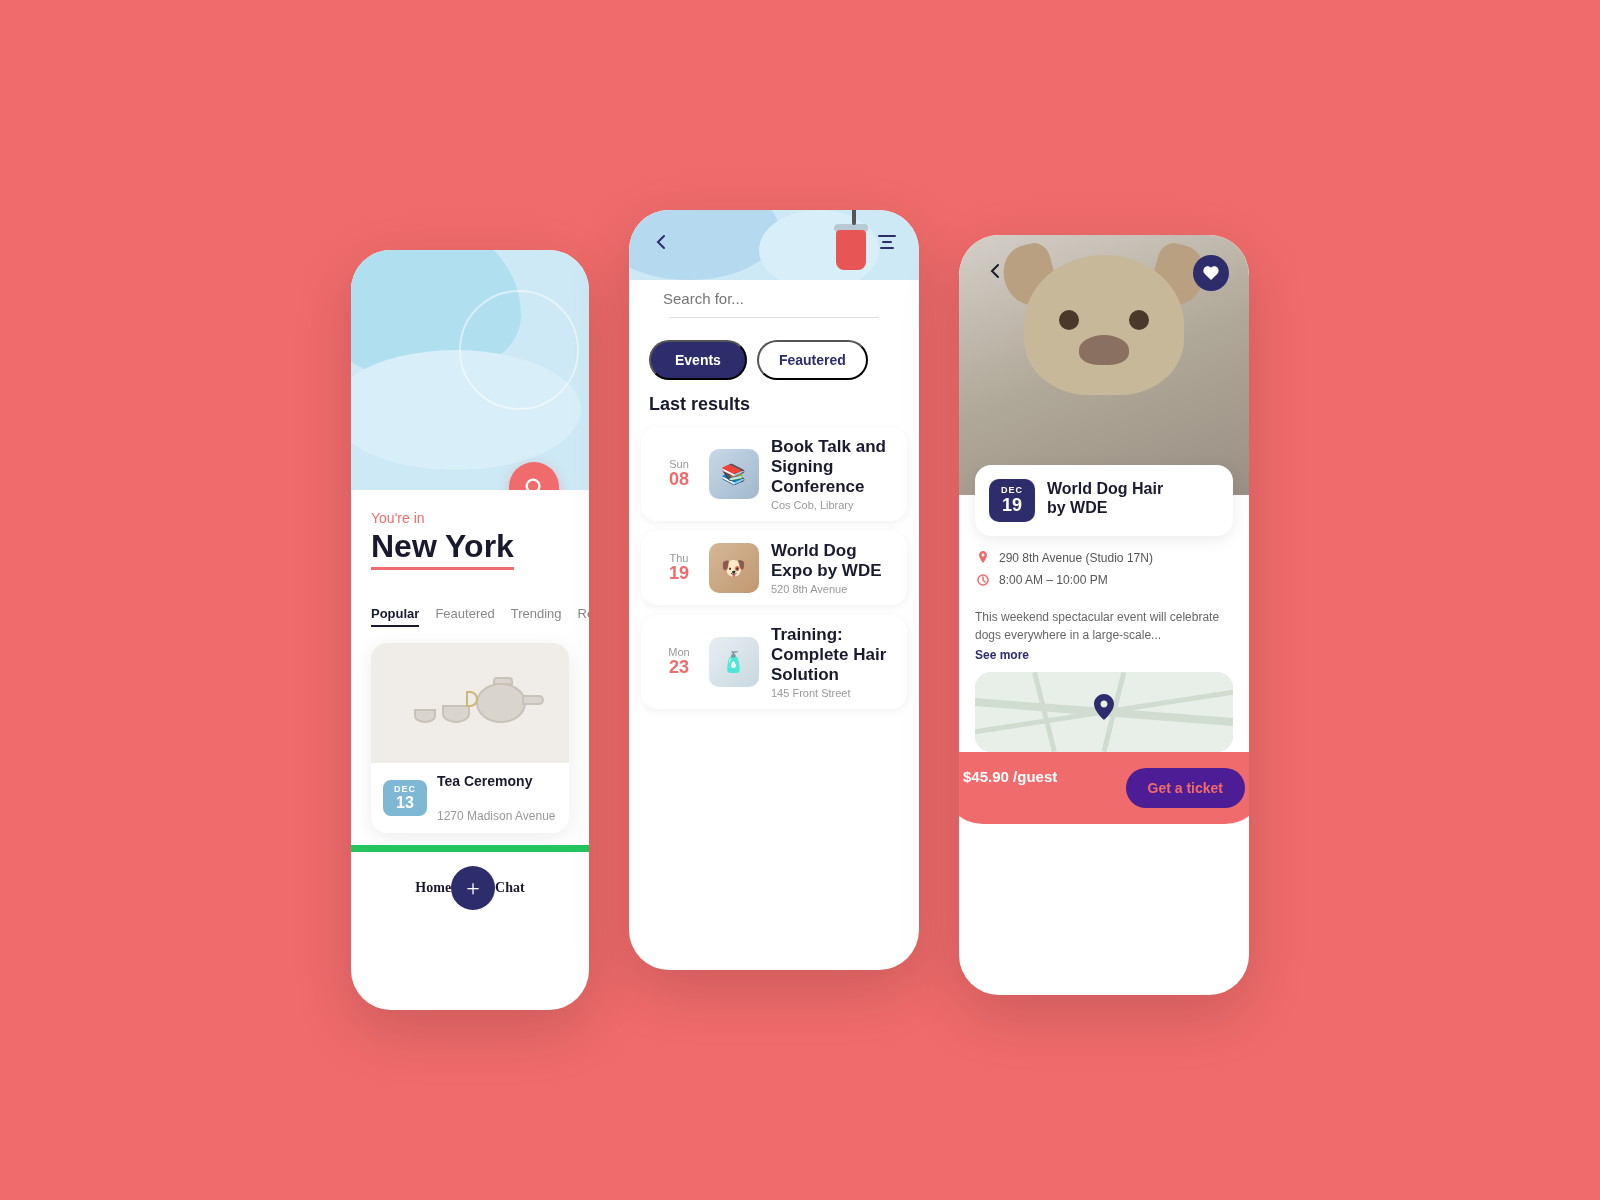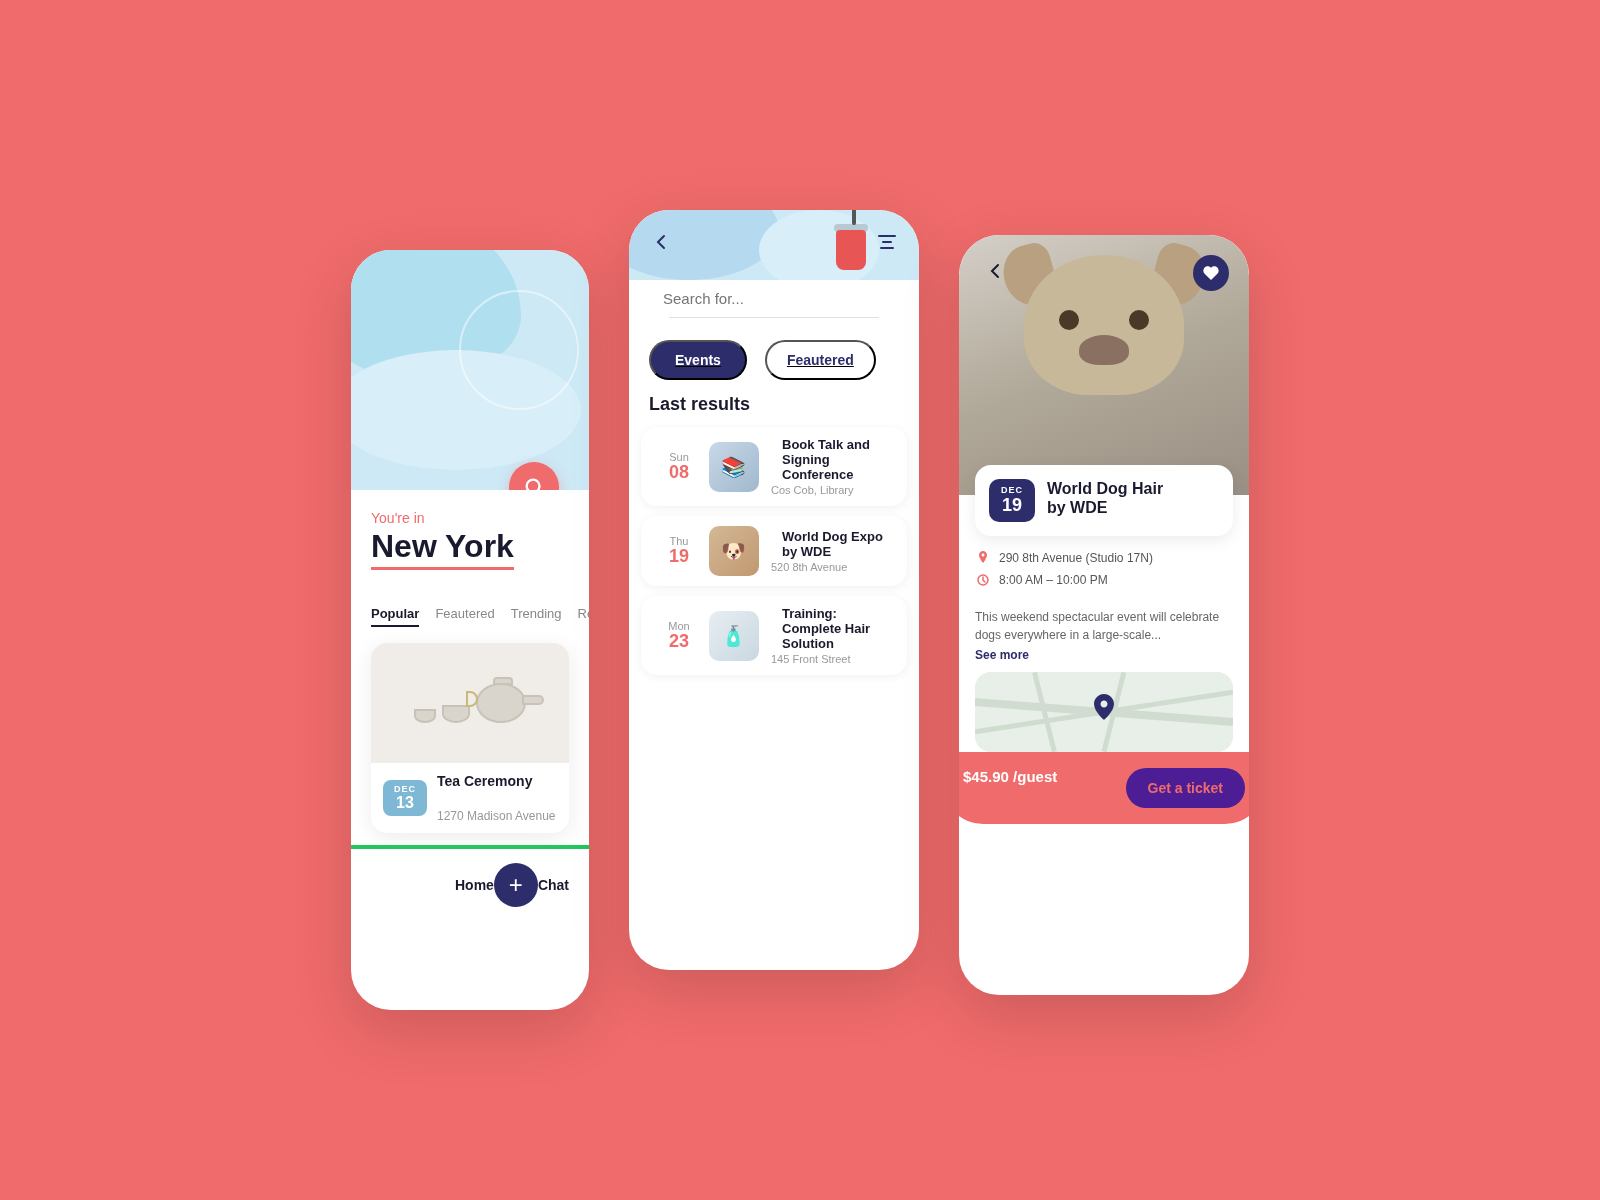--- a/index.html
+++ b/index.html
@@ -202,24 +202,25 @@
     .p1-event-text .addr {
       font-size: 12px;
       color: #999;
       margin-top: 20px;
       text-align: center;
     }
 
     .p1-bottom-nav {
       display: flex;
       align-items: center;
-      justify-content: flex-end;
+      justify-content: center;
       padding: 14px 20px;
-      border-top: 4px solid #22c55e;
+      border-top: 7px solid #22c55e;
       margin-top: 10px;
+      font-family: Liberation Serif, serif;
     }
     .p1-nav-item {
       font-size: 14px;
       font-weight: 600;
       color: #1a1a2e;
       cursor: pointer;
     }
     .p1-add-btn {
       width: 44px; height: 44px;
       border-radius: 50%;
@@ -265,24 +266,23 @@
       width: 34px; height: 8px;
       background: rgba(0,0,0,0.15);
       border-radius: 4px;
       position: absolute;
       bottom: 38px; left: 0;
     }
 
     .p2-tabs-row {
       display: flex;
       padding: 0 20px;
-      gap: 18px;
+      gap: 10px;
       margin-bottom: 14px;
       margin-top: 10px;
-      text-decoration: underline;
     }
     .p2-tab-events {
       background: #2d2d6b;
       color: #fff;
       border-radius: 24px;
       padding: 10px 24px;
       font-size: 14px;
       font-weight: 600;
       cursor: pointer;
     }
@@ -343,24 +343,23 @@
       background: linear-gradient(135deg, #d4b896 0%, #c09870 100%);
       display: flex; align-items: center; justify-content: center;
       font-size: 20px;
     }
     .thumb-bottle {
       background: linear-gradient(135deg, #e8eef2 0%, #c8d8e0 100%);
       display: flex; align-items: center; justify-content: center;
       font-size: 20px;
     }
     .p2-event-info .title {
-      font-size: 13px;
+      font-size: 17px;
       font-weight: 700;
       color: #1a1a2e;
-      margin-left: 11px;
     }
     .p2-event-info .loc {
       font-size: 11px;
       color: #999;
       margin-top: 2px;
     }
 
     
     .p3-img-header {
       width: 100%;

